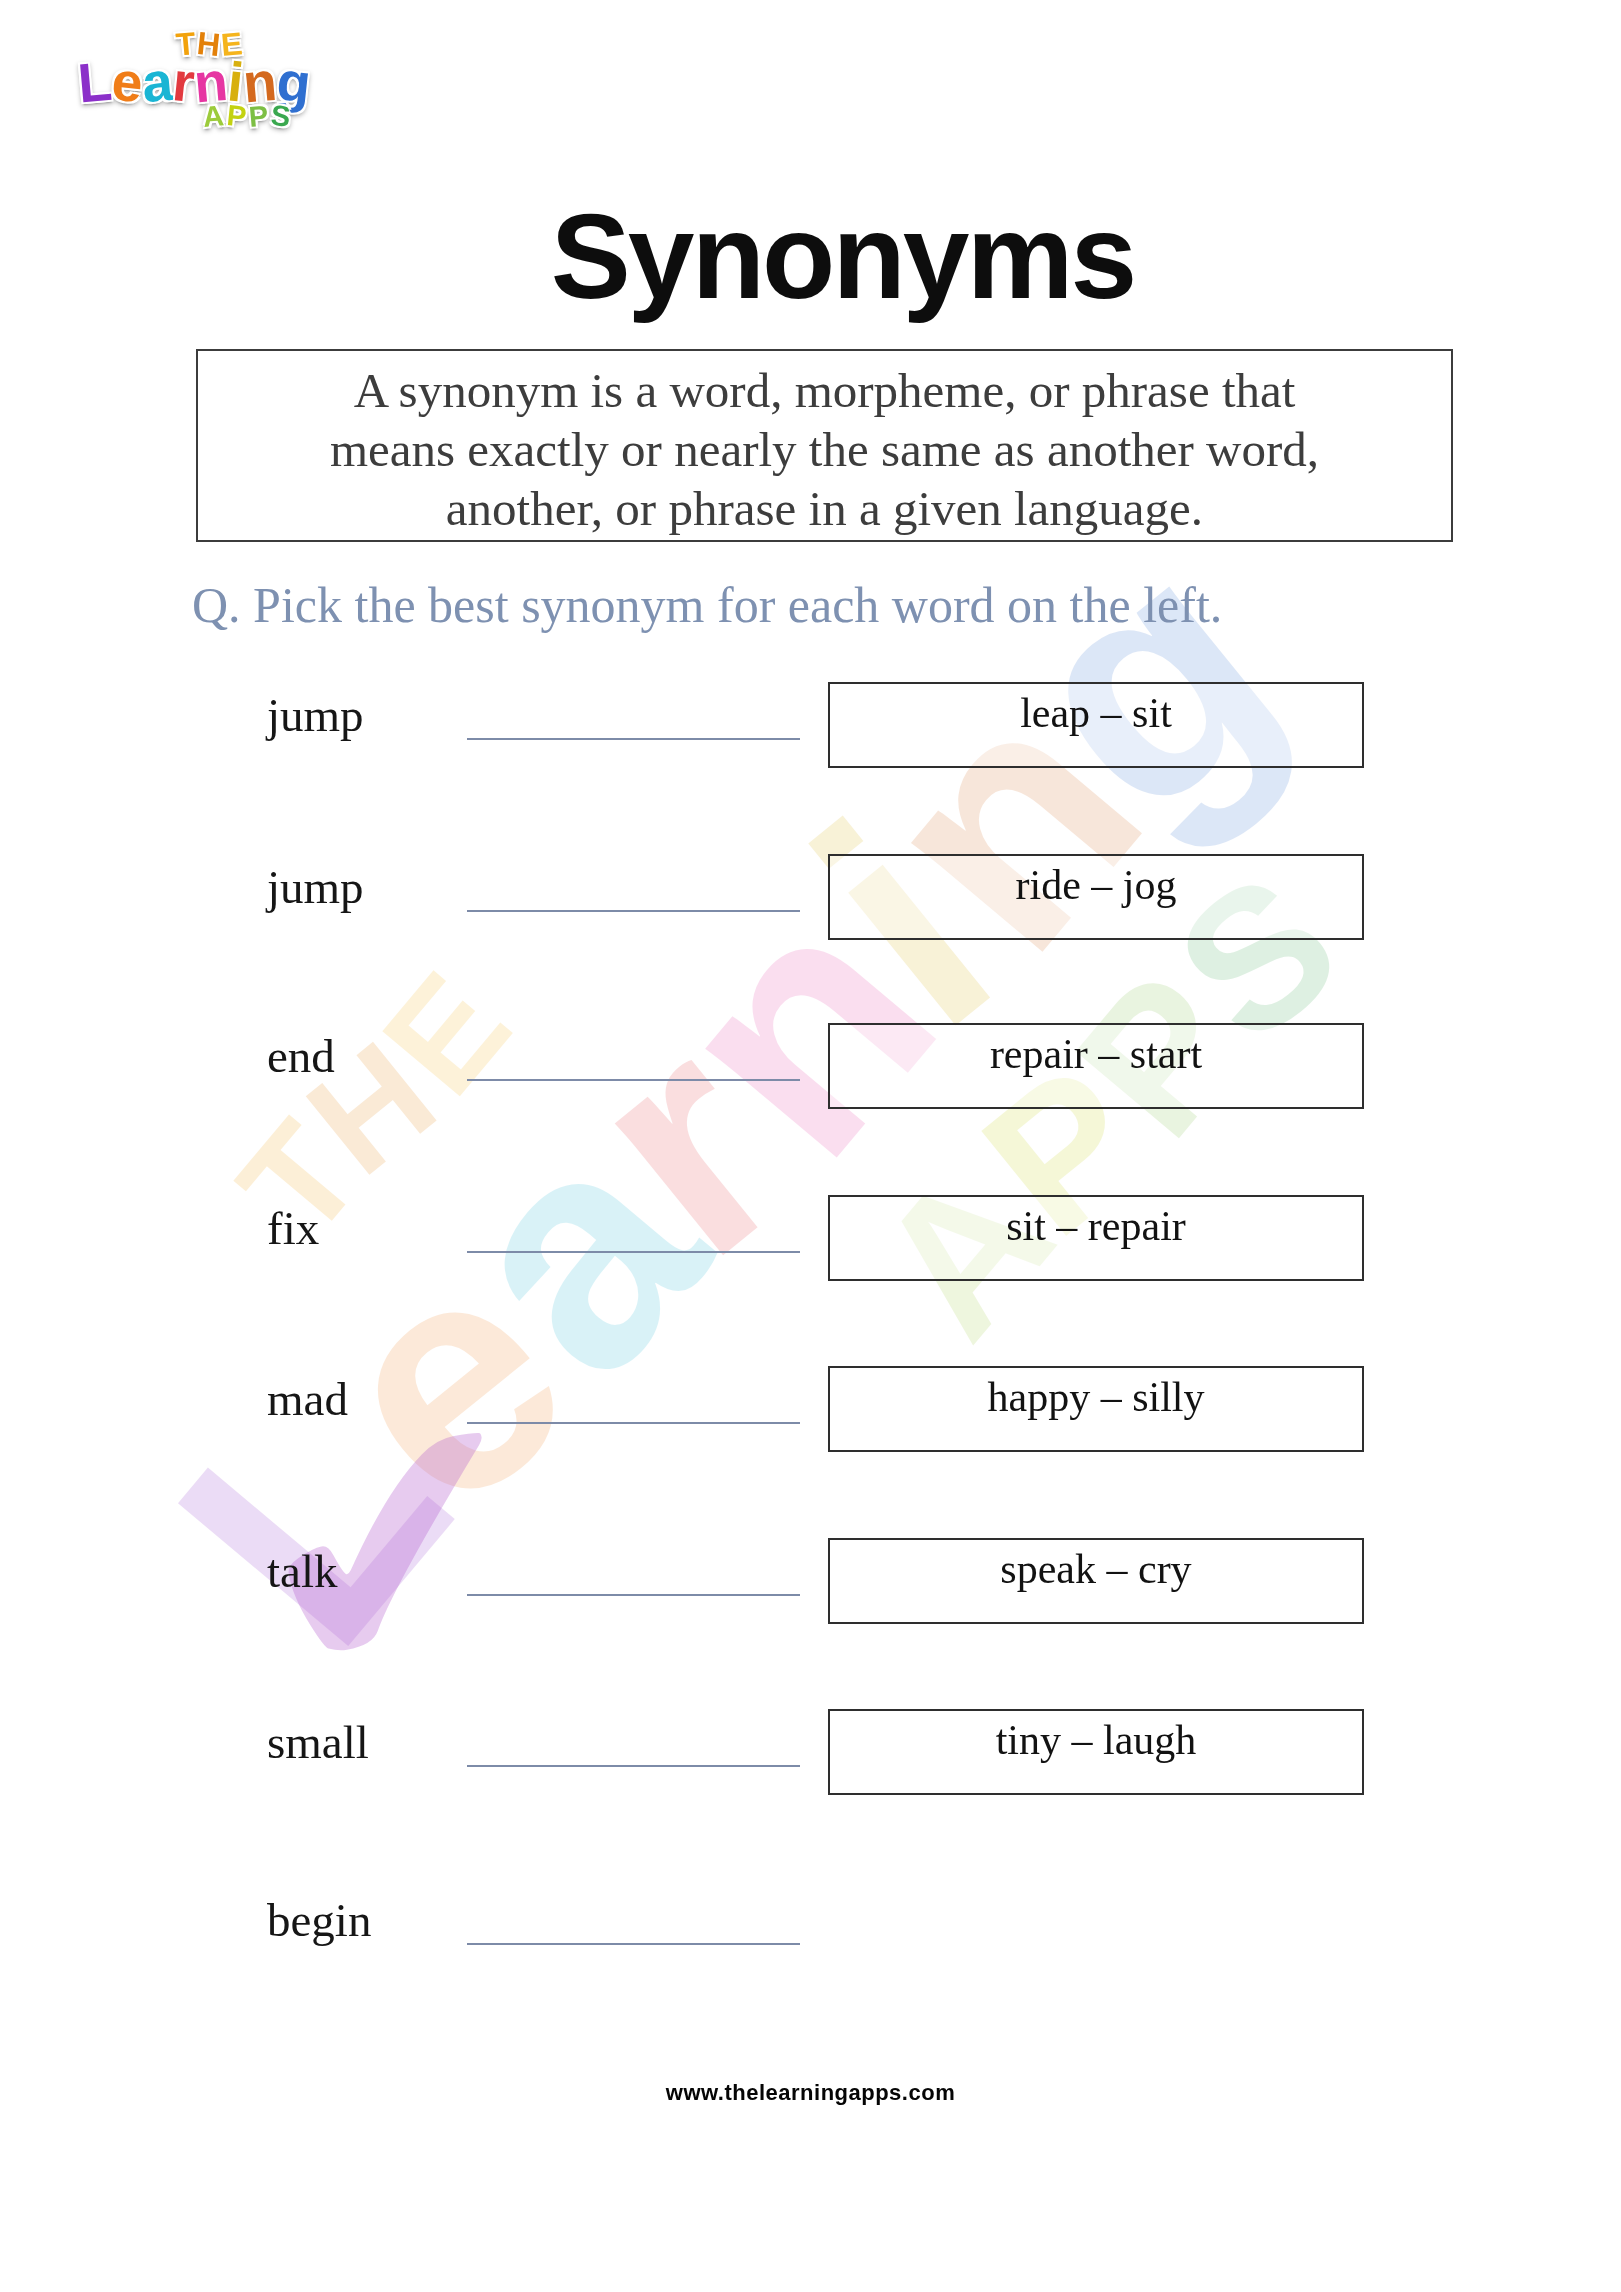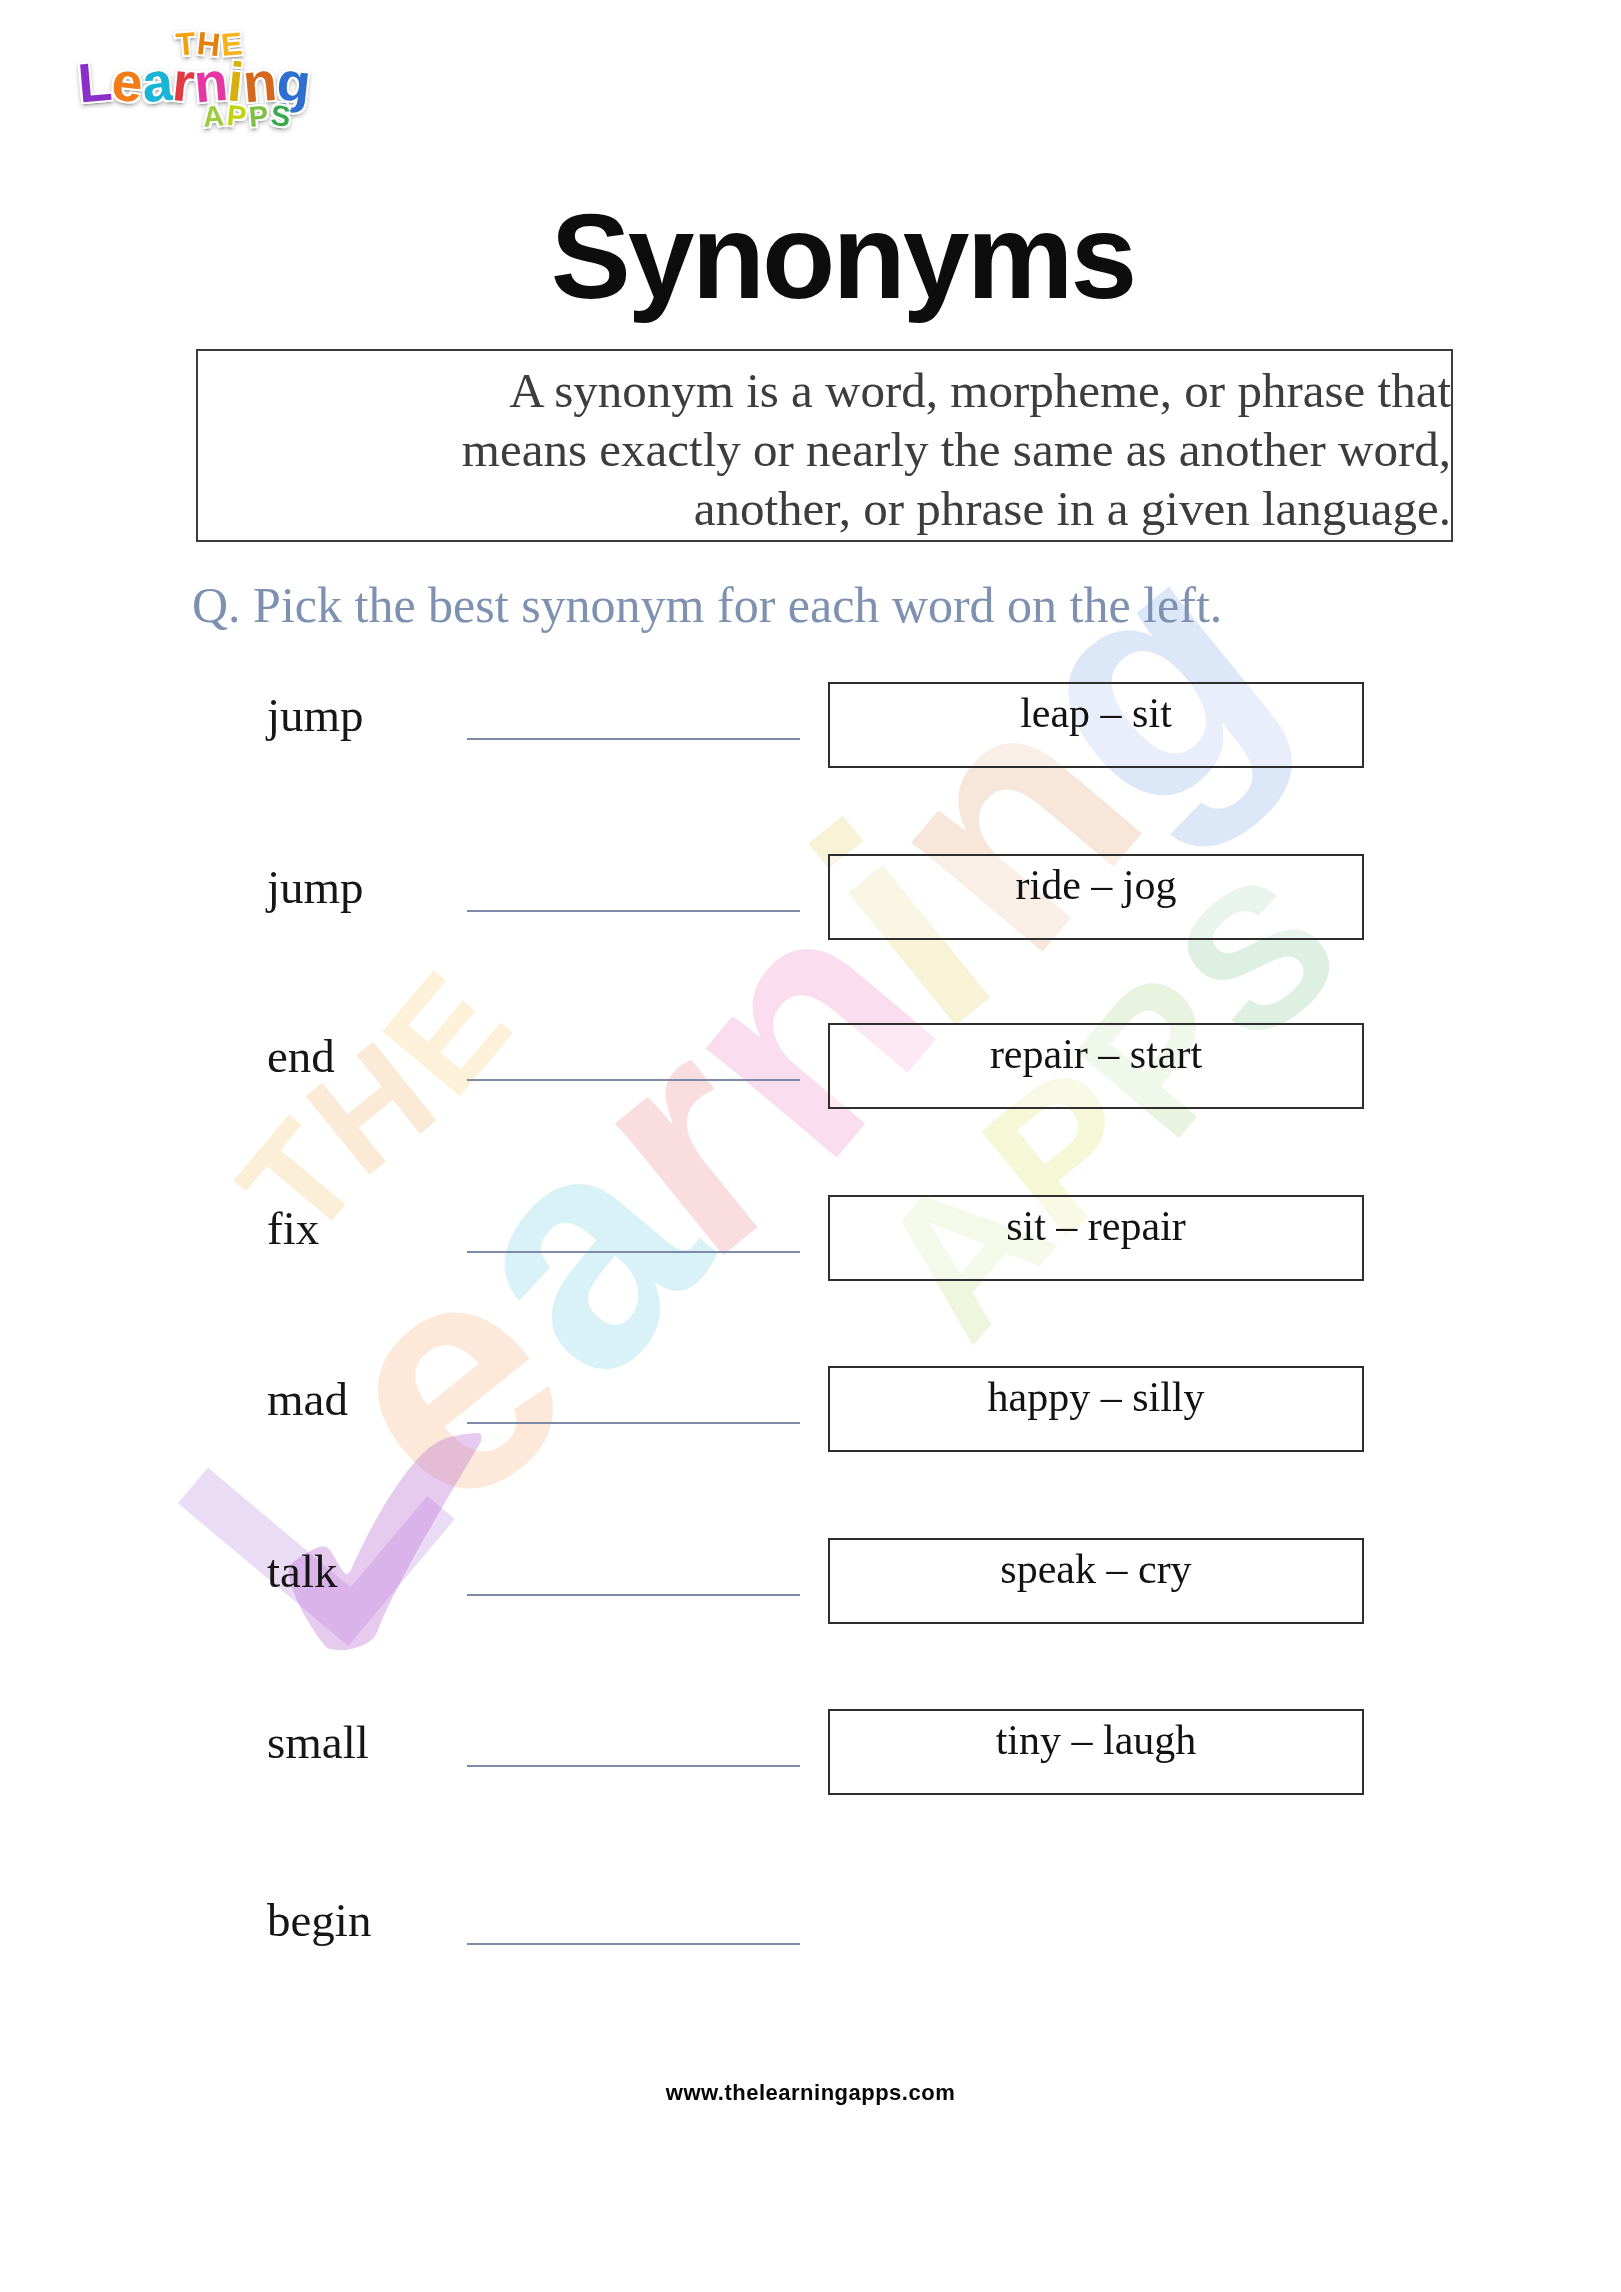--- a/index.html
+++ b/index.html
@@ -65,21 +65,21 @@
     line-height:1;
     margin-left:32px;
   }
 
   
   .def-box {
     position:absolute; left:196px; top:349px;
     width:1257px; height:193px;
     border:2px solid #3c3c3c;
     background:rgba(255,255,255,0.55);
-    text-align:right;
+    text-align:center;
     padding-top:9.8px;
   }
   .def-box .def-line {
     font-size:49px; line-height:59px; color:#3d3d3d;
   }
 
   
   .question {
     position:absolute; left:192px; top:576px;
     font-size:50px; line-height:59px;

